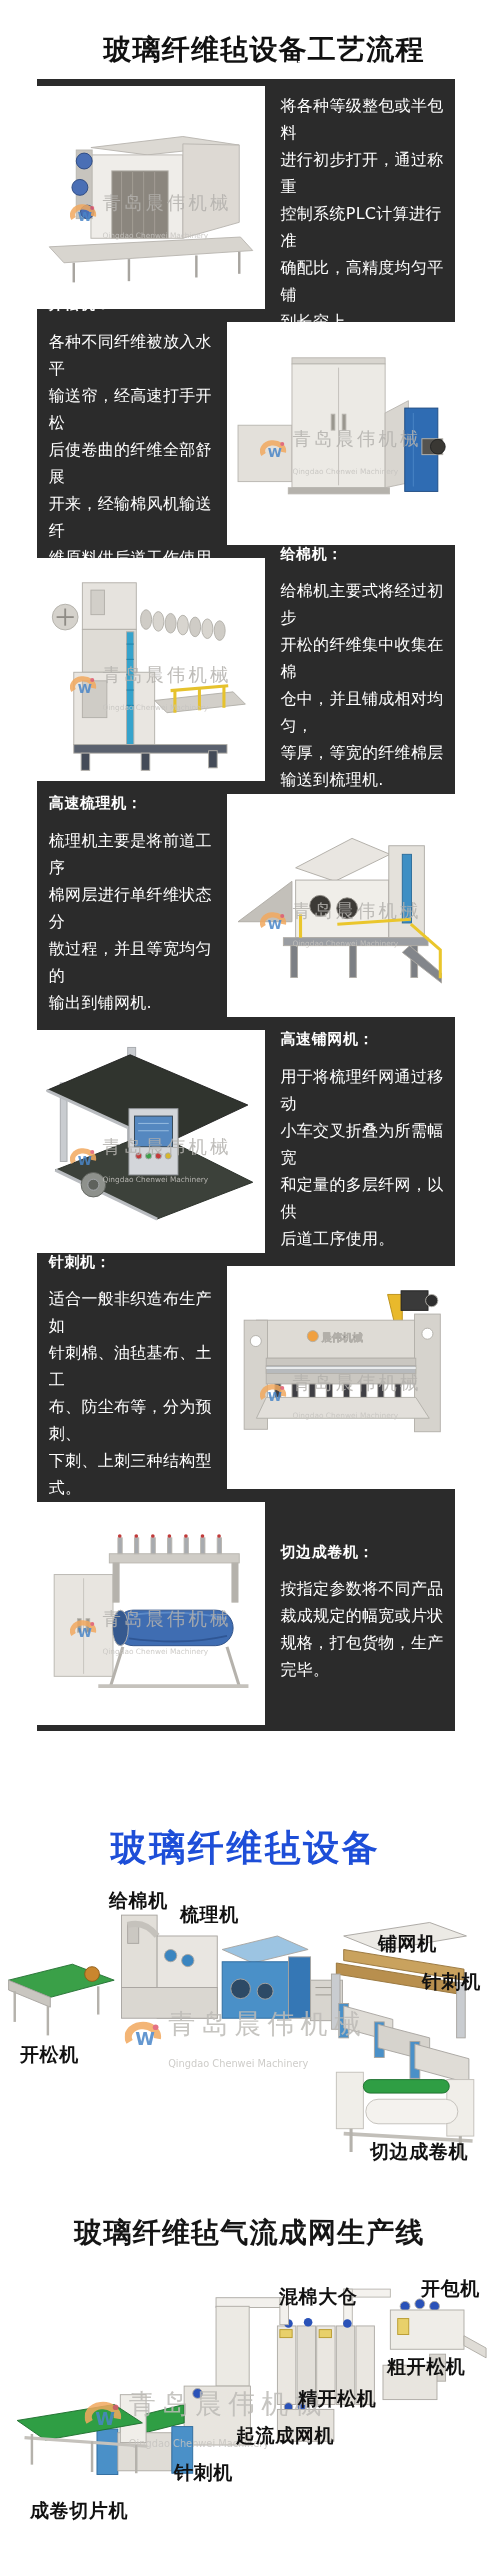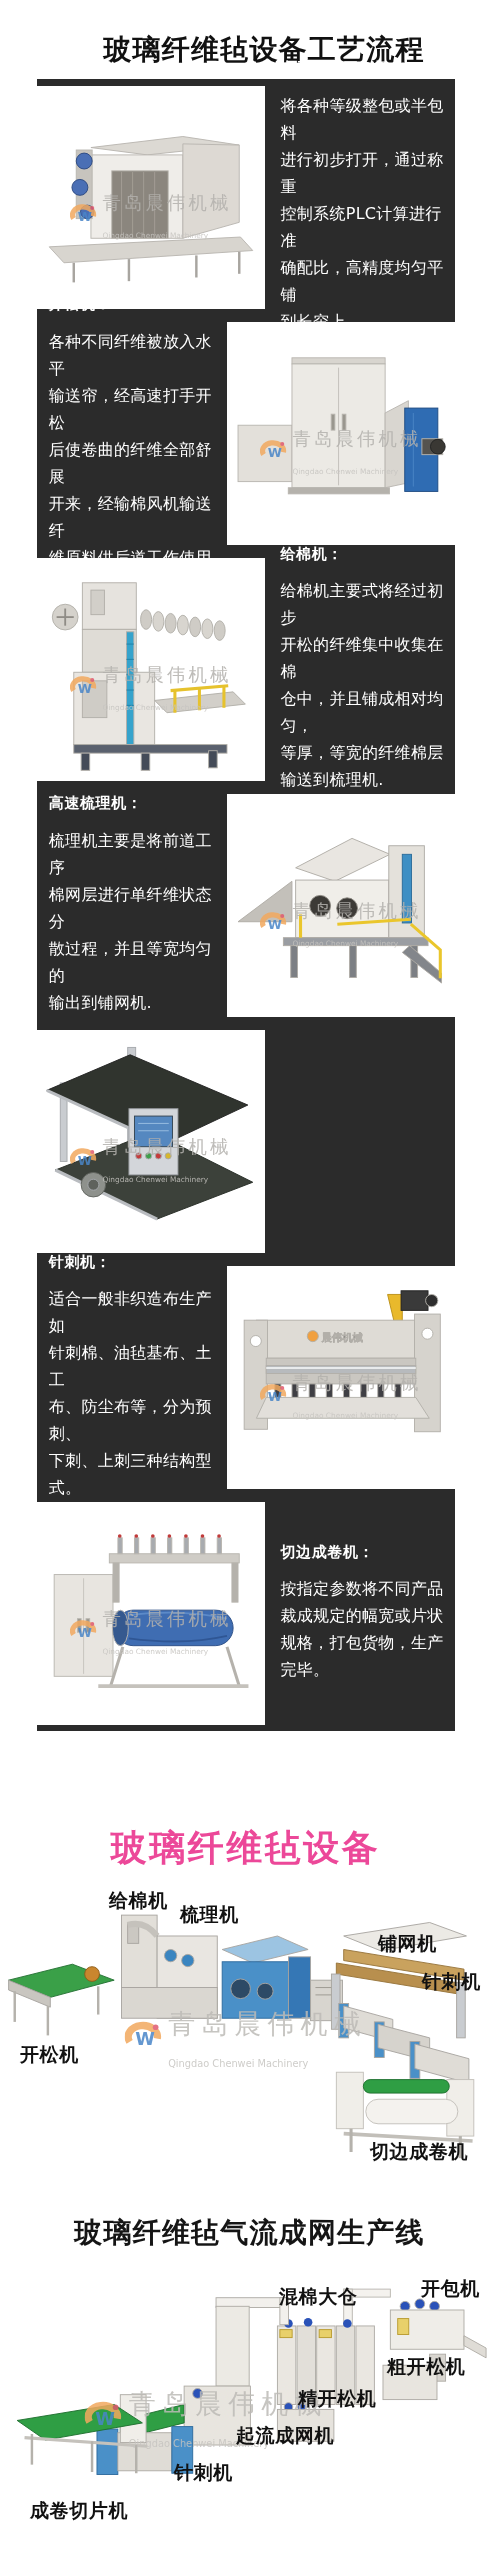--- a/index.html
+++ b/index.html
@@ -27,21 +27,21 @@
   .wm { position:absolute; left:50%; top:58%; transform:translate(-50%,-50%);
         display:flex; align-items:center; gap:4.9px; opacity:.85; pointer-events:none; }
   .wm svg { width:28px; height:28px; flex:none; }
   .wm-cn { display:block; font-size:18.4px; color:#b3b1ad; letter-spacing:3.1px; white-space:nowrap; }
   .wm-en { display:block; font-size:7.4px; color:#c6c4c0; white-space:nowrap; margin-top:16px; }
   .wm.wm-big svg { width:39px; height:39px; }
   .wm.wm-big .wm-cn { font-size:27px; letter-spacing:6.1px; color:#bdbbb7; }
   .wm.wm-big .wm-en { font-size:9.8px; }
 
   .equip-title { margin-top:93px; height:47px; line-height:47px; text-align:center;
-                 font-size:36px; font-weight:900; color:#ec4899; letter-spacing:2.5px; }
+                 font-size:36px; font-weight:900; color:#1d4ed8; letter-spacing:2.5px; }
   .airlaid-title { margin-top:32px; height:34px; line-height:34px; text-align:center;
                    font-size:28px; font-weight:900; color:#151515; letter-spacing:1.2px;padding-left:8px; }
 
   .diagram { position:relative; width:491px; }
   #diagram1 { height:307px; margin-top:6.1px; }
   #diagram2 { height:258px; margin-top:12.3px; }
   .diagram > svg.line-art { position:absolute; left:0; top:0; width:100%; height:100%; }
   .d-label { position:absolute; font-size:19px; font-weight:700; color:#111;
              white-space:nowrap; z-index:3; letter-spacing:0.6px; }
 </style>
@@ -268,20 +268,27 @@
           <path d="M6 30 A 18 14 0 1 1 40 26" fill="none" stroke="#f2a95f" stroke-width="9"></path>
           <circle cx="38" cy="12" r="3.5" fill="#e05a6e"></circle>
           <text x="13" y="34" font-size="22" font-weight="bold" fill="#4a86c8">W</text>
         </svg>
         <div>
           <span class="wm-cn">青岛晨伟机械</span>
           <span class="wm-en">Qingdao Chenwei Machinery</span>
         </div>
       </div>
     </div>
+    <div class="text-col">
+      <div class="sec-title">高速铺网机：</div>
+      <div class="sec-body">用于将梳理纤网通过移动
+小车交叉折叠为所需幅宽
+和定量的多层纤网，以供
+后道工序使用。</div>
+    </div>
   </section>
 
   <section class="section reverse">
     <div class="image-panel">
       <svg class="machine" viewBox="0 0 372 363">
         <g stroke="#b2afa9" stroke-width="1.5">
           <polygon points="262,46 286,46 286,96 274,96" fill="#e9b92c" stroke="#b98f17"></polygon>
           <rect x="284" y="40" width="44" height="32" fill="#3a3a3a" stroke="#222"></rect>
           <circle cx="334" cy="56" r="10" fill="#2e2e2e"></circle>
           <rect x="48" y="88" width="276" height="62" fill="#dedbd5"></rect>

